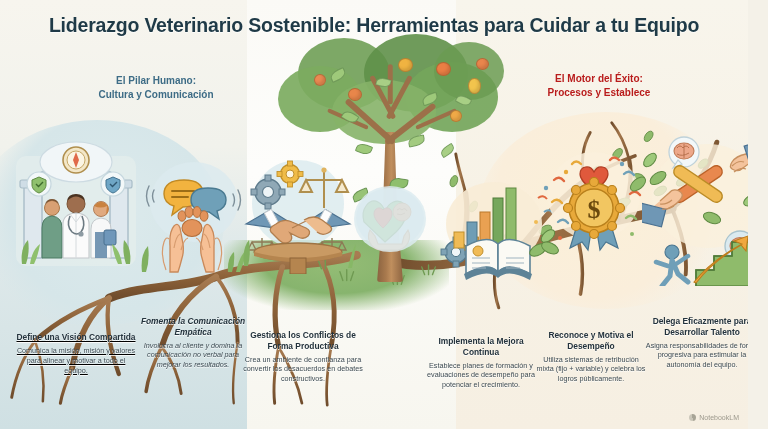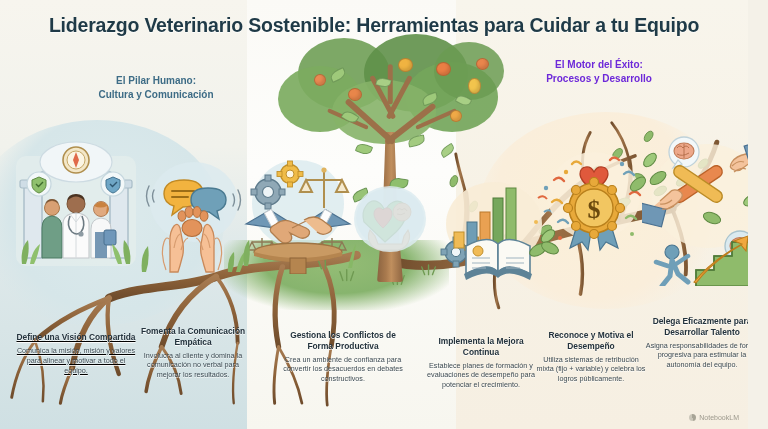--- a/index.html
+++ b/index.html
@@ -44,21 +44,21 @@
     text-shadow:0 1px 0 rgba(255,255,255,.7);
     z-index:40;
   }
 
   .sub {
     position:absolute; z-index:40;
     font-size:10px; font-weight:bold; line-height:1.35;
     text-align:center;
   }
   .sub-left  { left:22px;  top:74px; width:268px; color:#3d6c86; }
-  .sub-right { right:18px; top:58px; width:262px; color:#6d28d9; }
+  .sub-right { right:18px; top:72px; width:262px; color:#b91c1c; }
 
   
   .ground {
     position:absolute; left:30%; right:40%; top:240px; height:70px;
     background:radial-gradient(ellipse at 50% 35%, #8bb76a 0%, #7dae62 45%, rgba(125,174,98,0) 78%);
     opacity:.92;
   }
 
   
   .tree { position:absolute; left:290px; top:40px; width:200px; height:270px; z-index:14; }
@@ -134,21 +134,21 @@
 
   <div class="title">Liderazgo Veterinario Sostenible: Herramientas para Cuidar a tu Equipo</div>
 
   <div class="sub sub-left">
     <div>El Pilar Humano:</div>
     <div>Cultura y Comunicación</div>
   </div>
 
   <div class="sub sub-right">
     <div>El Motor del Éxito:</div>
-    <div>Procesos y Desarrollo</div>
+    <div>Procesos y Establece</div>
   </div>
 
   <svg class="rootsvg" viewBox="0 0 768 429">
     <defs>
       <linearGradient id="bark" x1="0" y1="0" x2="0" y2="1">
         <stop offset="0%" stop-color="#a87c52"></stop>
         <stop offset="50%" stop-color="#8d6239"></stop>
         <stop offset="100%" stop-color="#6f4c2c"></stop>
       </linearGradient>
       <linearGradient id="bark2" x1="0" y1="0" x2="1" y2="0">
@@ -559,26 +559,26 @@
       <ellipse cx="70" cy="84" rx="9" ry="5" fill="#8fbb6b" stroke="#5f8a43" stroke-width="1" transform="rotate(20 70 84)"></ellipse>
       <ellipse cx="110" cy="66" rx="9" ry="5" fill="#9ec97a" stroke="#5f8a43" stroke-width="1" transform="rotate(-28 110 66)"></ellipse>
     </svg>
   </div>
 
   <div class="cap" style="left:14px;top:332px;width:124px;text-decoration:underline;">
     <h4>Define una Visión Compartida</h4>
     <p>Comunica la misión, misión y valores para alinear y motivar a todo el equipo.</p>
   </div>
 
-  <div class="cap" style="left:140px;top:326px;width:106px;">
+  <div class="cap" style="left:140px;top:316px;width:106px;font-style:italic;">
     <h4>Fomenta la Comunicación Empática</h4>
     <p>Involucra al cliente y domina la comunicación no verbal para mejorar los resultados.</p>
   </div>
 
-  <div class="cap" style="left:242px;top:330px;width:122px;margin-left:40px;">
+  <div class="cap" style="left:242px;top:330px;width:122px;">
     <h4>Gestiona los Conflictos de Forma Productiva</h4>
     <p>Crea un ambiente de confianza para convertir los desacuerdos en debates constructivos.</p>
   </div>
 
   <div class="cap" style="left:424px;top:336px;width:114px;">
     <h4>Implementa la Mejora Continua</h4>
     <p>Establece planes de formación y evaluaciones de desempeño para potenciar el crecimiento.</p>
   </div>
 
   <div class="cap" style="left:534px;top:330px;width:114px;">

